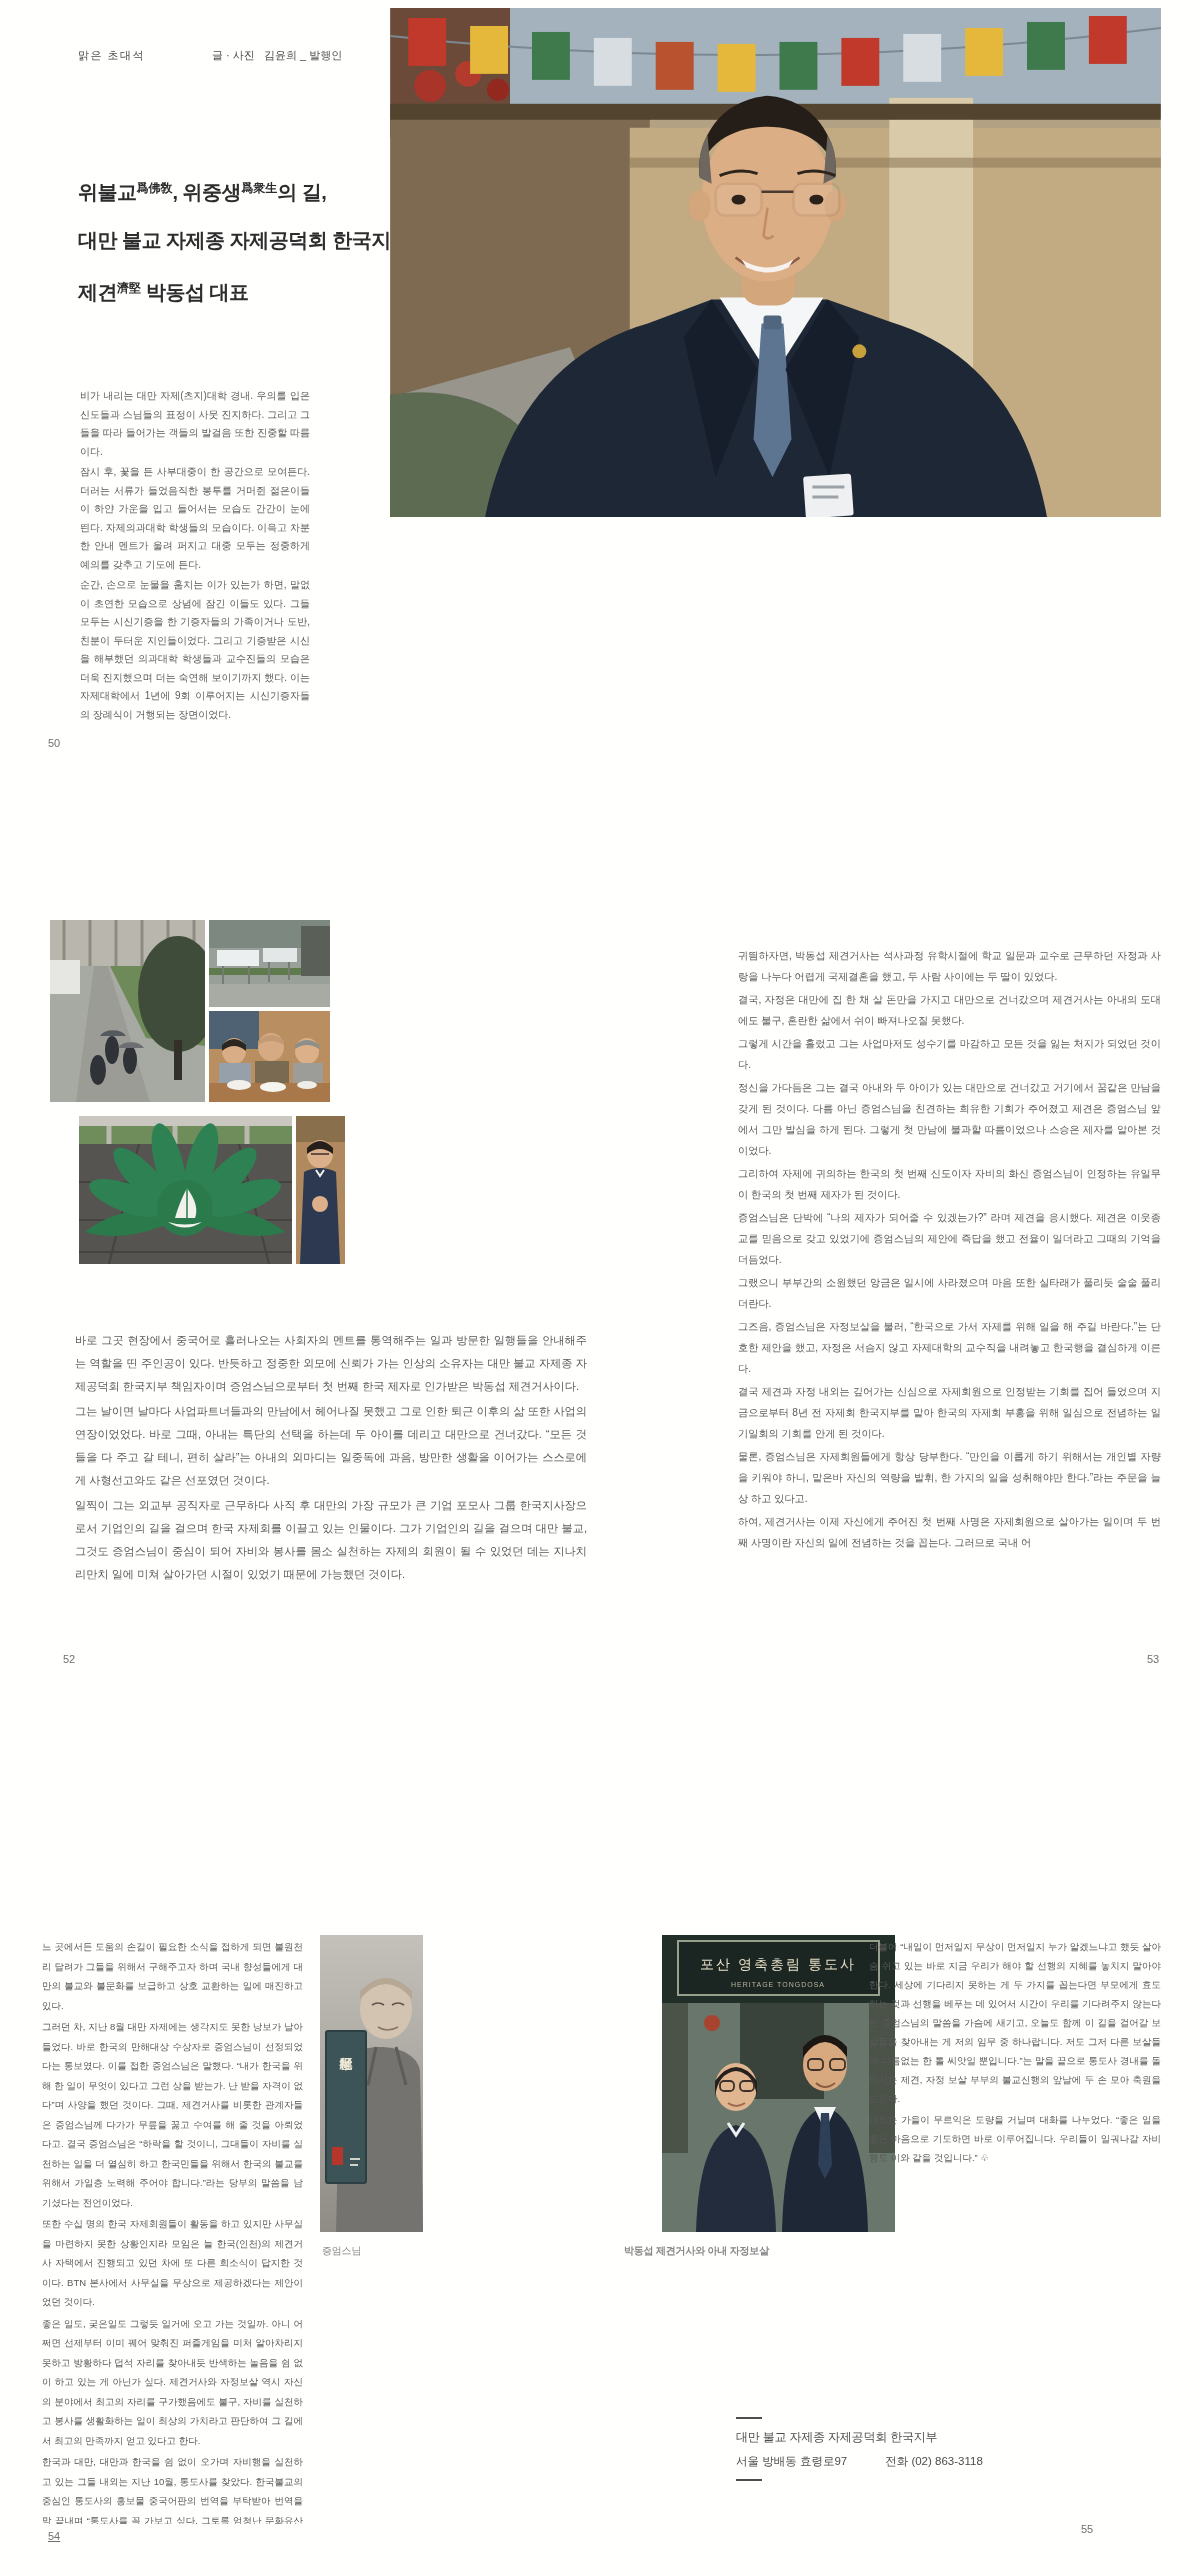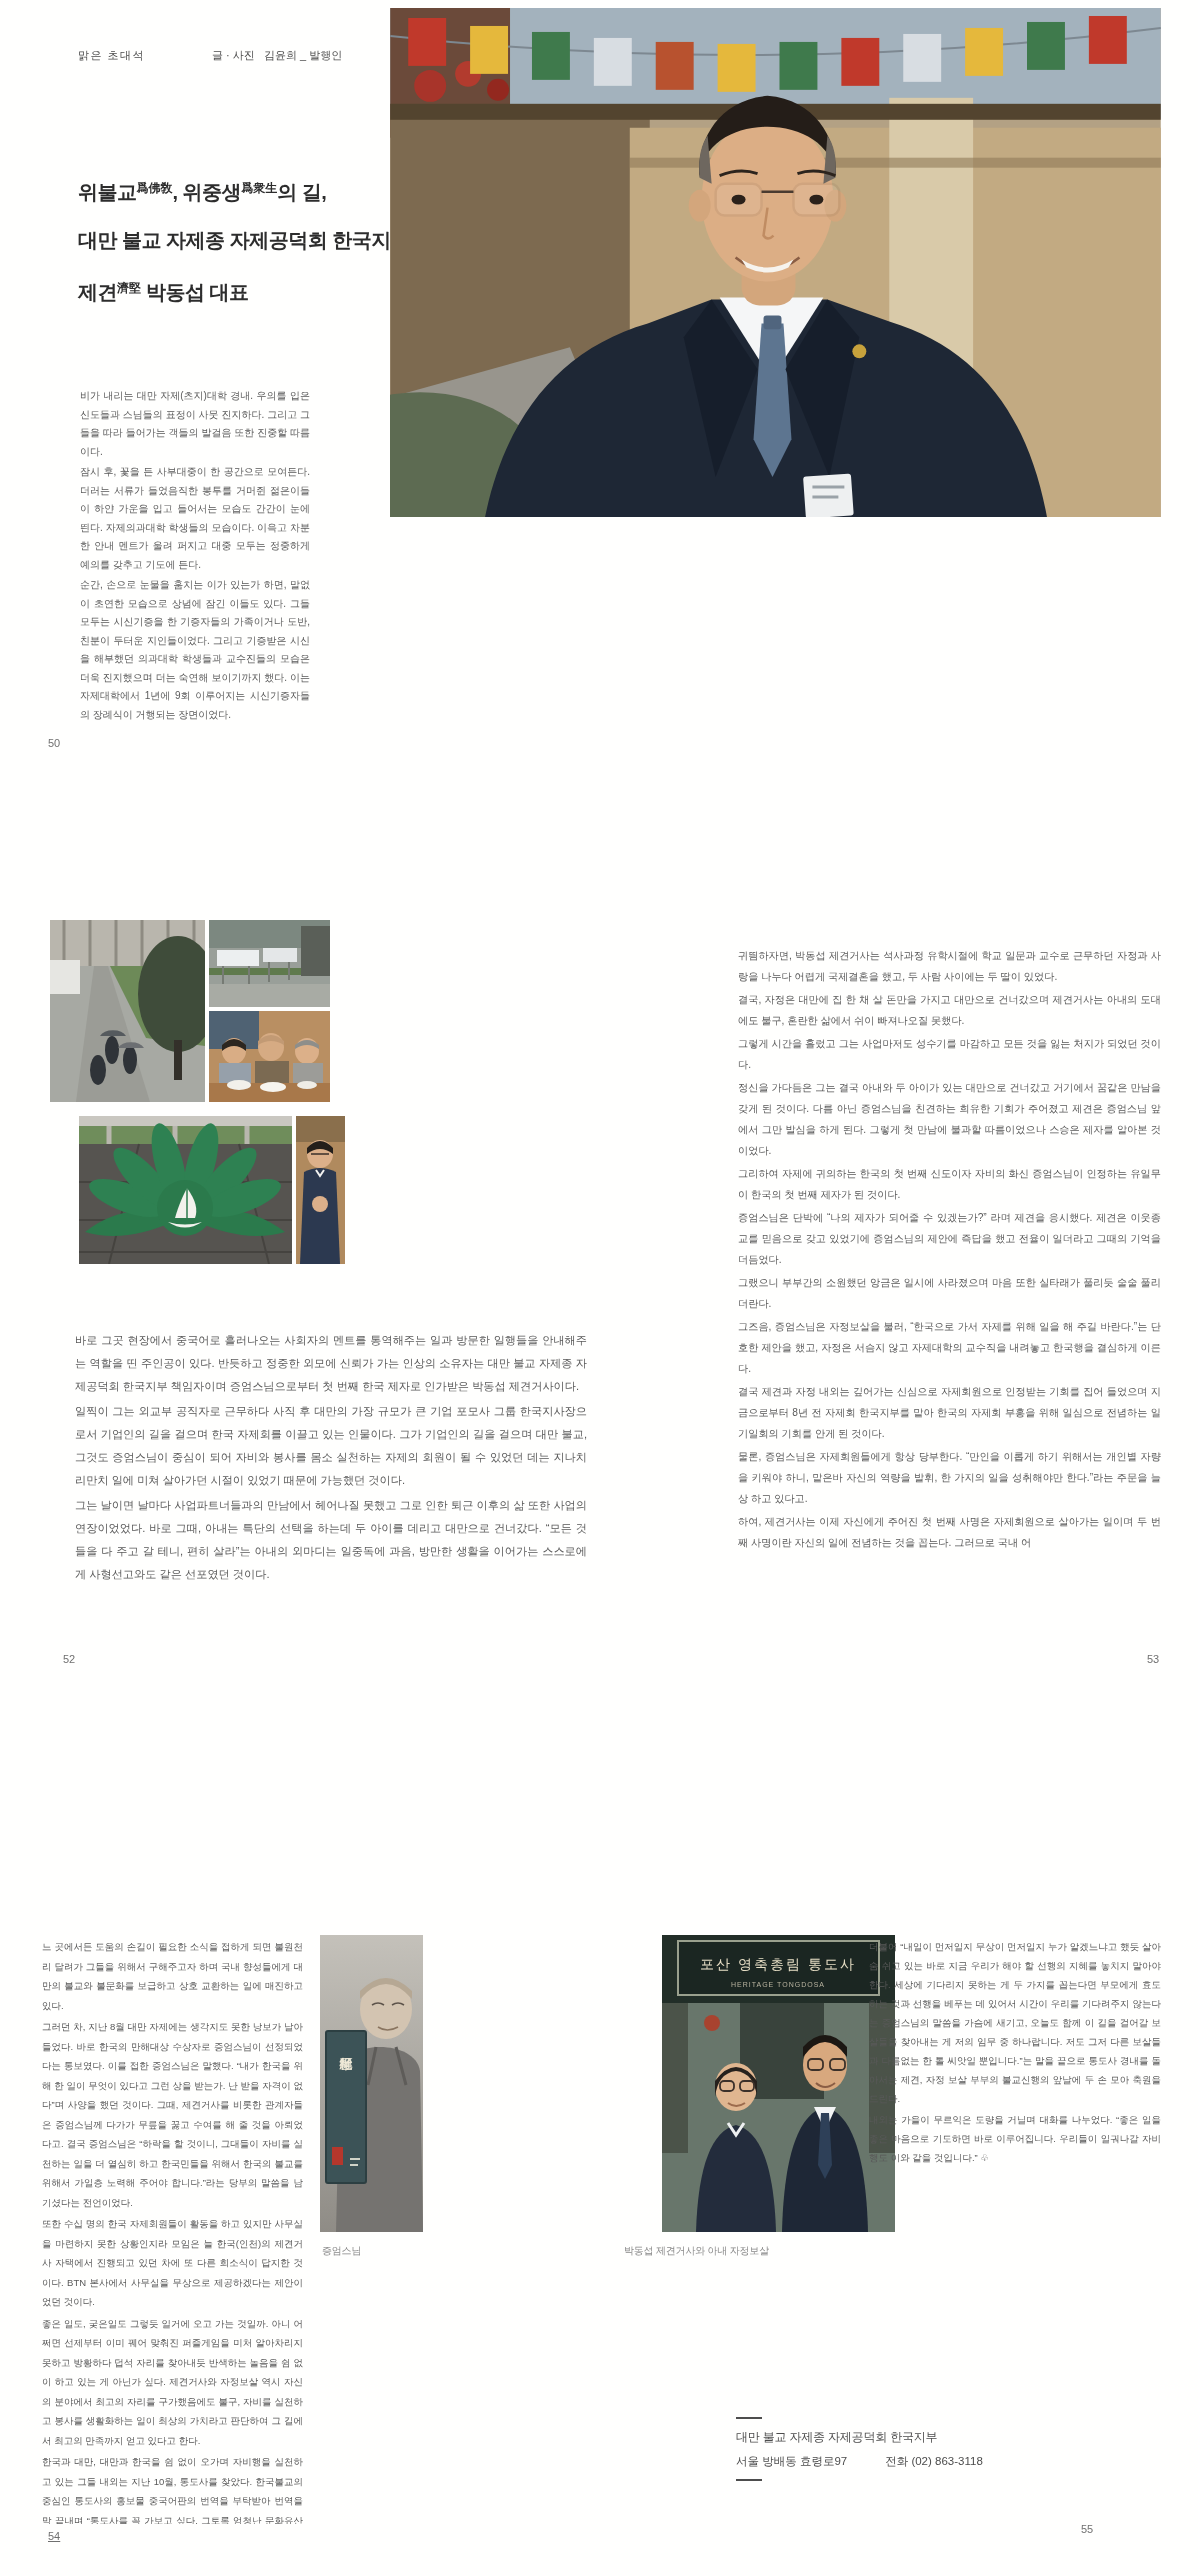--- a/index.html
+++ b/index.html
@@ -212,22 +212,22 @@
       <path d="M11 32 Q24 18 37 32 L37 38 Q24 28 11 38 Z" fill="#241f1b"></path>
       <path d="M15 38 H33" stroke="#3a2f28" stroke-width="1.5"></path>
       <path d="M8 56 Q24 48 40 56 L44 148 H4 Z" fill="#2c3950"></path>
       <path d="M20 54 L24 60 L28 54" stroke="#f2f2f0" stroke-width="2" fill="none"></path>
       <circle cx="24" cy="88" r="8" fill="#dcb08a"></circle>
     </svg>
   </div>
 
   <div class="abs bodycol col52">
     <p>바로 그곳 현장에서 중국어로 흘러나오는 사회자의 멘트를 통역해주는 일과 방문한 일행들을 안내해주는 역할을 띤 주인공이 있다. 반듯하고 정중한 외모에 신뢰가 가는 인상의 소유자는 대만 불교 자제종 자제공덕회 한국지부 책임자이며 증엄스님으로부터 첫 번째 한국 제자로 인가받은 박동섭 제견거사이다.</p>
+    <p>그는 날이면 날마다 사업파트너들과의 만남에서 헤어나질 못했고 그로 인한 퇴근 이후의 삶 또한 사업의 연장이었었다. 바로 그때, 아내는 특단의 선택을 하는데 두 아이를 데리고 대만으로 건너갔다. “모든 것들을 다 주고 갈 테니, 편히 살라”는 아내의 외마디는 일중독에 과음, 방만한 생활을 이어가는 스스로에게 사형선고와도 같은 선포였던 것이다.</p>
     <p>일찍이 그는 외교부 공직자로 근무하다 사직 후 대만의 가장 규모가 큰 기업 포모사 그룹 한국지사장으로서 기업인의 길을 걸으며 한국 자제회를 이끌고 있는 인물이다. 그가 기업인의 길을 걸으며 대만 불교, 그것도 증엄스님이 중심이 되어 자비와 봉사를 몸소 실천하는 자제의 회원이 될 수 있었던 데는 지나치리만치 일에 미쳐 살아가던 시절이 있었기 때문에 가능했던 것이다.</p>
-    <p>그는 날이면 날마다 사업파트너들과의 만남에서 헤어나질 못했고 그로 인한 퇴근 이후의 삶 또한 사업의 연장이었었다. 바로 그때, 아내는 특단의 선택을 하는데 두 아이를 데리고 대만으로 건너갔다. “모든 것들을 다 주고 갈 테니, 편히 살라”는 아내의 외마디는 일중독에 과음, 방만한 생활을 이어가는 스스로에게 사형선고와도 같은 선포였던 것이다.</p>
   </div>
   <div class="abs pagenum" style="left:63px; top:1653px;">52</div>
 
   <div class="abs bodycol col53">
     <p>귀띔하자면, 박동섭 제견거사는 석사과정 유학시절에 학교 일문과 교수로 근무하던 자정과 사랑을 나누다 어렵게 국제결혼을 했고, 두 사람 사이에는 두 딸이 있었다.</p>
     <p>결국, 자정은 대만에 집 한 채 살 돈만을 가지고 대만으로 건너갔으며 제견거사는 아내의 도대에도 불구, 혼란한 삶에서 쉬이 빠져나오질 못했다.</p>
     <p>그렇게 시간을 흘렀고 그는 사업마저도 성수기를 마감하고 모든 것을 잃는 처지가 되었던 것이다.</p>
     <p>정신을 가다듬은 그는 결국 아내와 두 아이가 있는 대만으로 건너갔고 거기에서 꿈같은 만남을 갖게 된 것이다. 다름 아닌 증엄스님을 친견하는 희유한 기회가 주어졌고 제견은 증엄스님 앞에서 그만 발심을 하게 된다. 그렇게 첫 만남에 불과할 따름이었으나 스승은 제자를 알아본 것이었다.</p>
     <p>그리하여 자제에 귀의하는 한국의 첫 번째 신도이자 자비의 화신 증엄스님이 인정하는 유일무이 한국의 첫 번째 제자가 된 것이다.</p>
     <p>증엄스님은 단박에 “나의 제자가 되어줄 수 있겠는가?” 라며 제견을 응시했다. 제견은 이웃종교를 믿음으로 갖고 있었기에 증엄스님의 제안에 즉답을 했고 전율이 일더라고 그때의 기억을 더듬었다.</p>
@@ -297,21 +297,21 @@
         <path d="M141 122 Q163 92 185 122 L185 112 Q163 88 141 112 Z" fill="#1c1713"></path>
         <rect x="146" y="124" width="15" height="11" rx="4" fill="none" stroke="#3c312a" stroke-width="1.8"></rect>
         <rect x="168" y="124" width="15" height="11" rx="4" fill="none" stroke="#3c312a" stroke-width="1.8"></rect>
         <path d="M154 148 Q163 156 173 148" stroke="#8a5d44" stroke-width="2" fill="none"></path>
         <path d="M120 297 C122 216 138 178 163 172 C188 178 204 216 206 297 Z" fill="#1e2736"></path>
         <path d="M152 172 L163 196 L174 172 Z" fill="#f3f4f5"></path>
         <path d="M159 178 L167 178 L170 230 L163 244 L156 230 Z" fill="#2e4058"></path>
       </g>
     </svg>
   </div>
-  <div class="abs caption" style="left:624px; top:2244px;">박동섭 제견거사와 아내 자정보살</div>
+  <div class="abs caption" style="left:624px; top:2244px;font-weight:bold;">박동섭 제견거사와 아내 자정보살</div>
 
   <div class="abs bodycol col55">
     <p>더불어 “내일이 먼저일지 무상이 먼저일지 누가 알겠느냐고 했듯 살아 숨 쉬고 있는 바로 지금 우리가 해야 할 선행의 지혜를 놓치지 말아야 한다. 세상에 기다리지 못하는 게 두 가지를 꼽는다면 부모에게 효도하는 것과 선행을 베푸는 데 있어서 시간이 우리를 기다려주지 않는다는 증엄스님의 말씀을 가슴에 새기고, 오늘도 함께 이 길을 걸어갈 보살들을 찾아내는 게 저의 임무 중 하나랍니다. 저도 그저 다른 보살들과 다름없는 한 톨 씨앗일 뿐입니다.”는 말을 끝으로 통도사 경내를 돌아서는 제견, 자정 보살 부부의 불교신행의 앞날에 두 손 모아 축원을 드린다.</p>
     <p><span>내외는 가을이 무르익은 도량을 거닐며 대화를 나누었다. “좋은 일을 좋은 마음으로 기도하면 바로 이루어집니다. 우리들이 일궈나갈 자비행도 이와 같을 것입니다.”</span> <span>♧</span></p>
   </div>
 
   <div class="abs inforule" style="left:736px; top:2417px;"></div>
   <div class="abs infoline1">대만 불교 자제종 자제공덕회 한국지부</div>
   <div class="abs infoline2">
     <span>서울 방배동 효령로97</span><span class="tel">전화 (02) 863-3118</span>

